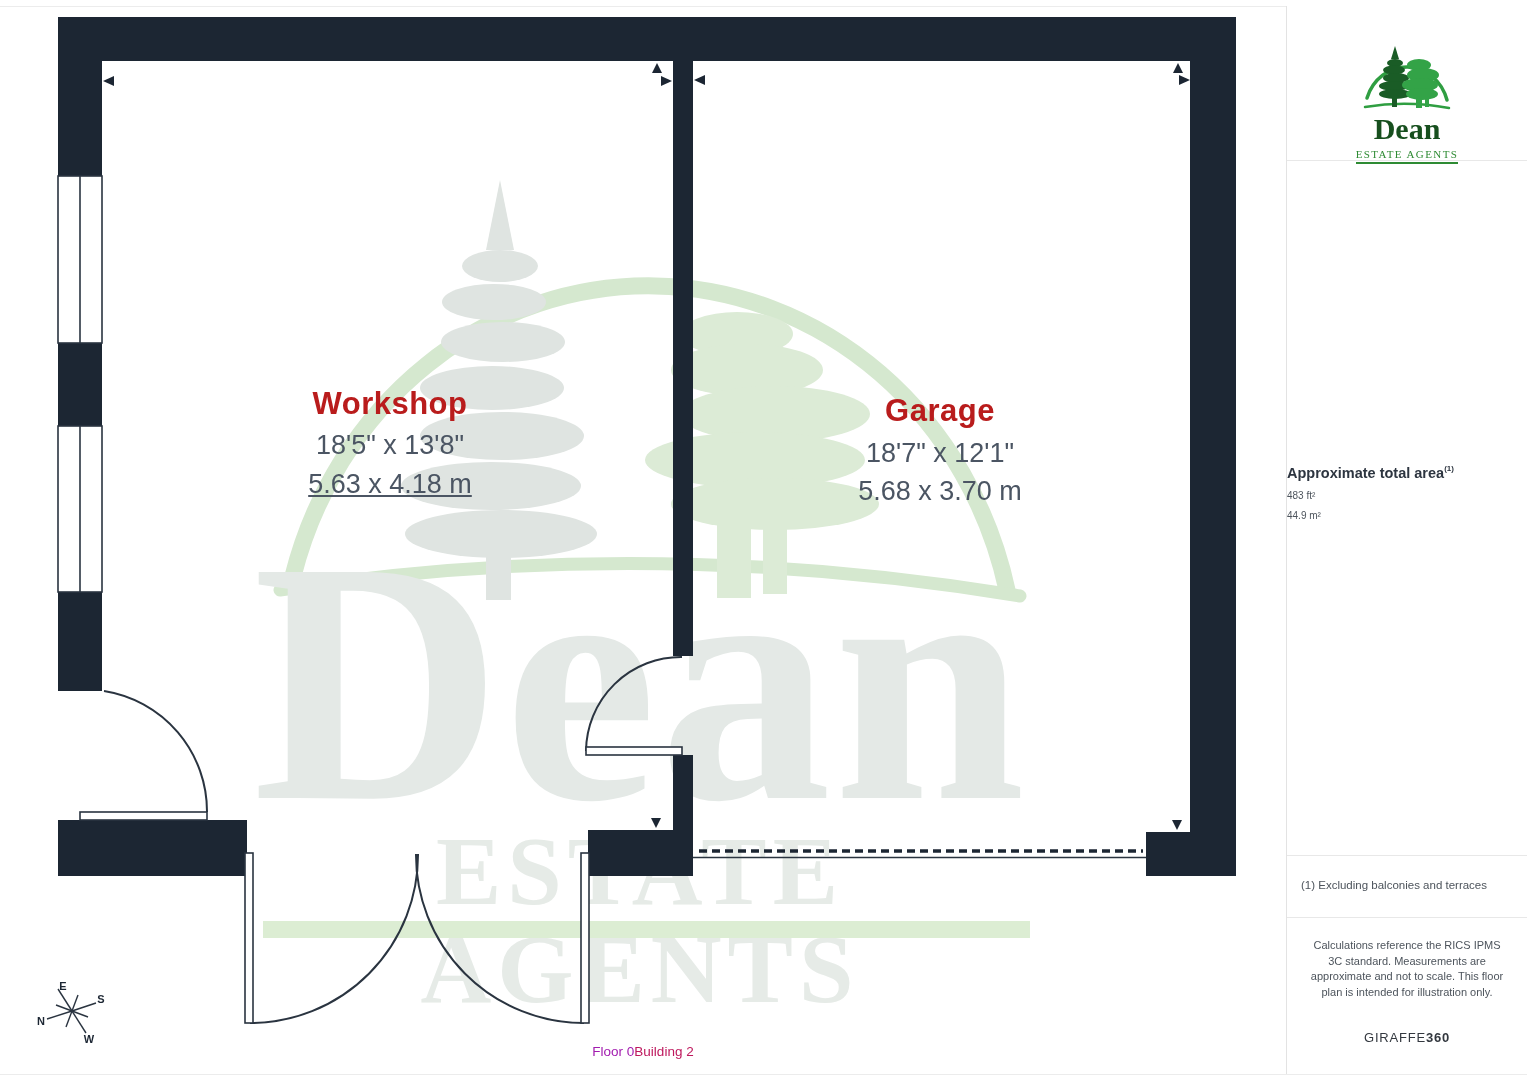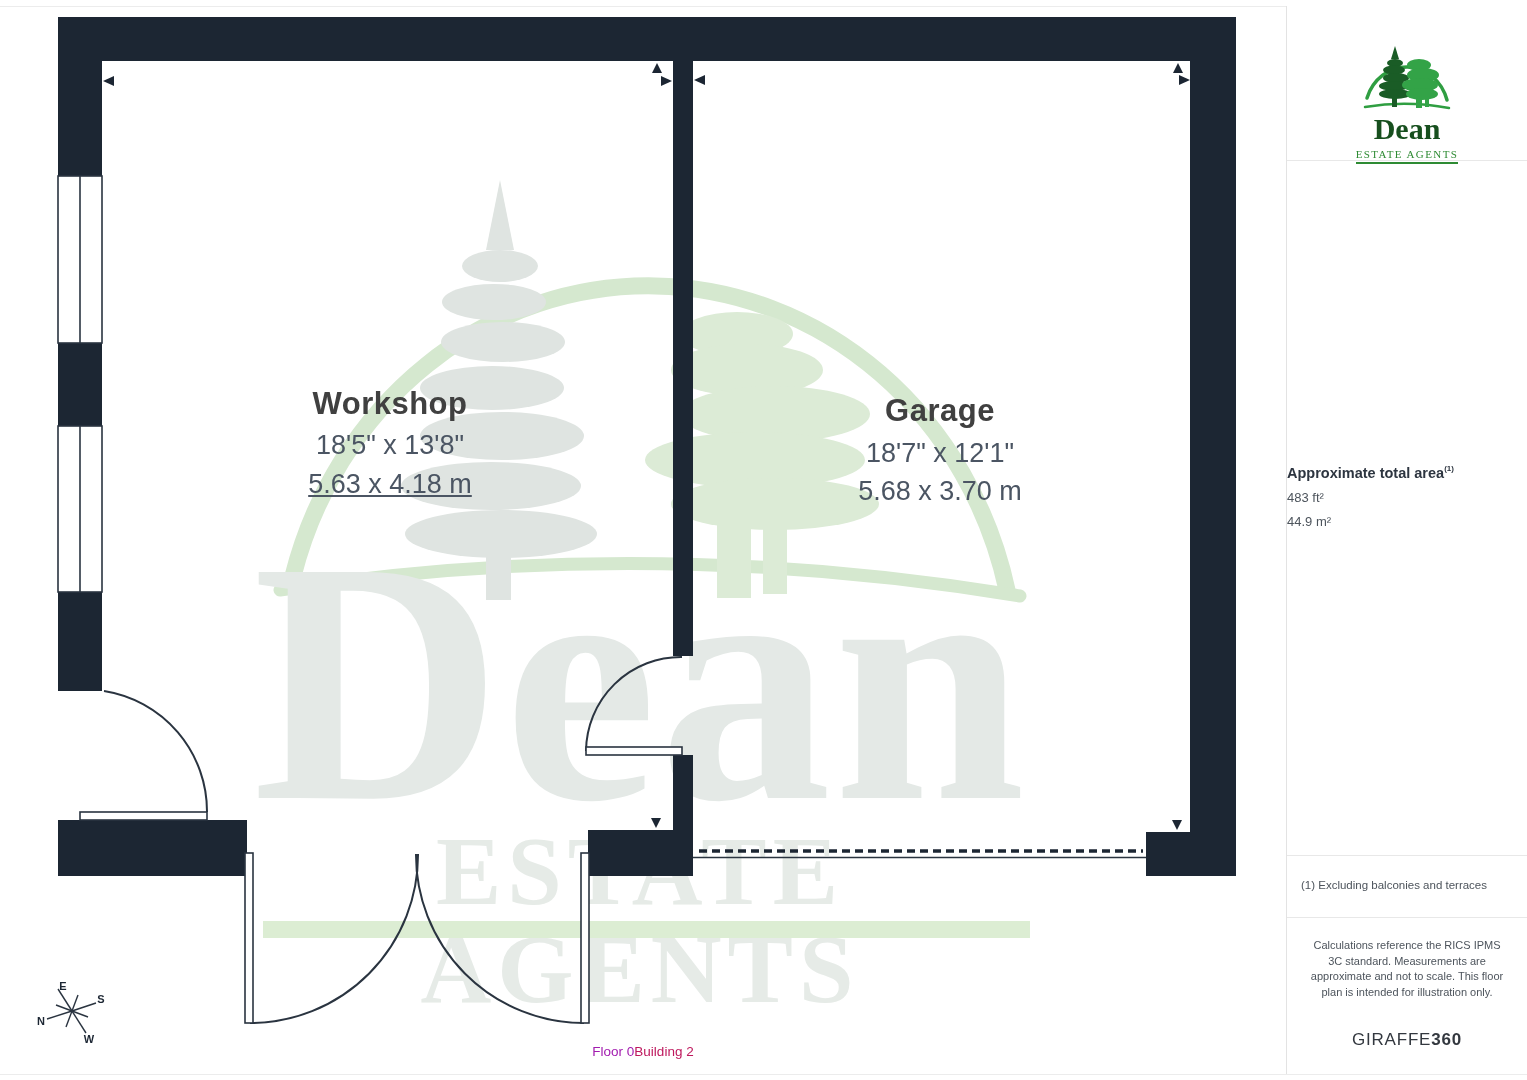--- a/index.html
+++ b/index.html
@@ -12,48 +12,48 @@
            font-family:"Liberation Serif",serif;font-weight:bold;font-size:345px;line-height:1;
            letter-spacing:2px;color:#e4e9e6;}
   .wm-sub{position:absolute;left:240px;top:822px;width:800px;text-align:center;
           font-family:"Liberation Serif",serif;font-weight:bold;font-size:98px;line-height:1;
           letter-spacing:6px;color:#e6ebe7;}
   .wm-band{position:absolute;left:263px;top:921px;width:767px;height:17px;background:#dcedd3;}
   
   #plan{position:absolute;left:0;top:0;z-index:2;}
   
   .room-name{position:absolute;z-index:3;text-align:center;font-weight:bold;font-size:31px;
-             color:#404040;letter-spacing:0.5px;}
+             color:#b91c1c;letter-spacing:0.5px;}
   .room-dim{position:absolute;z-index:3;text-align:center;font-size:27px;color:#4b5563;}
   
   #footer{position:absolute;left:0;top:1044px;width:1286px;text-align:center;z-index:3;font-size:13.5px;}
   #footer .floor{font-weight:normal;color:#a21caf;}
   #footer .building{color:#be185d;}
   
   #compass{position:absolute;left:28px;top:962px;z-index:3;}
   #compass text{font-family:"Liberation Sans",sans-serif;font-size:11px;font-weight:bold;fill:#1c2633;}
   
   #sidebar{position:absolute;left:1286px;top:6px;width:240px;height:1068px;background:#fff;
            border-left:1px solid #e3e3e3;z-index:4;}
   .sb-divider{position:absolute;left:0;width:240px;height:1px;background:#e8e8e8;}
   #logo-block{position:absolute;left:0;top:28px;width:240px;text-align:center;}
   .logo-dean{font-family:"Liberation Serif",serif;font-weight:bold;font-size:30px;color:#174f1e;
              line-height:1;margin-top:-4px;}
   .logo-sub{display:inline-block;font-family:"Liberation Serif",serif;font-size:11px;letter-spacing:1.4px;
             color:#2e8b33;border-bottom:2px solid #2e8b33;padding-bottom:2px;margin-top:3px;}
   #area-block{position:absolute;left:0;top:458px;width:240px;text-align:left;}
   .area-title{font-size:14.5px;font-weight:bold;color:#2d3540;}
   .area-sup{font-size:8px;vertical-align:7px;font-weight:bold;color:#2d3540;}
-  .area-val{font-size:13px;color:#4d545c;margin-top:9px;}
+  .area-val{font-size:10px;color:#4d545c;margin-top:9px;}
   #footnote1{position:absolute;left:14px;top:872px;width:220px;
              font-size:11.5px;color:#4d545c;line-height:15px;}
   #disclaimer{position:absolute;left:18px;top:932px;width:204px;text-align:center;
               font-size:11px;color:#4d545c;line-height:15.5px;}
   #giraffe{position:absolute;left:0;top:1024px;width:240px;text-align:center;
-           font-size:17px;letter-spacing:0.8px;color:#33383f;}
+           font-size:13px;letter-spacing:0.8px;color:#33383f;}
   #giraffe .g-bold{font-weight:bold;}
 </style>
 </head>
 <body>
 
 <div id="page">
   <div class="hline" style="top:6px;"></div>
   <div class="hline" style="top:1074px;"></div>
 
   <div id="watermark">

